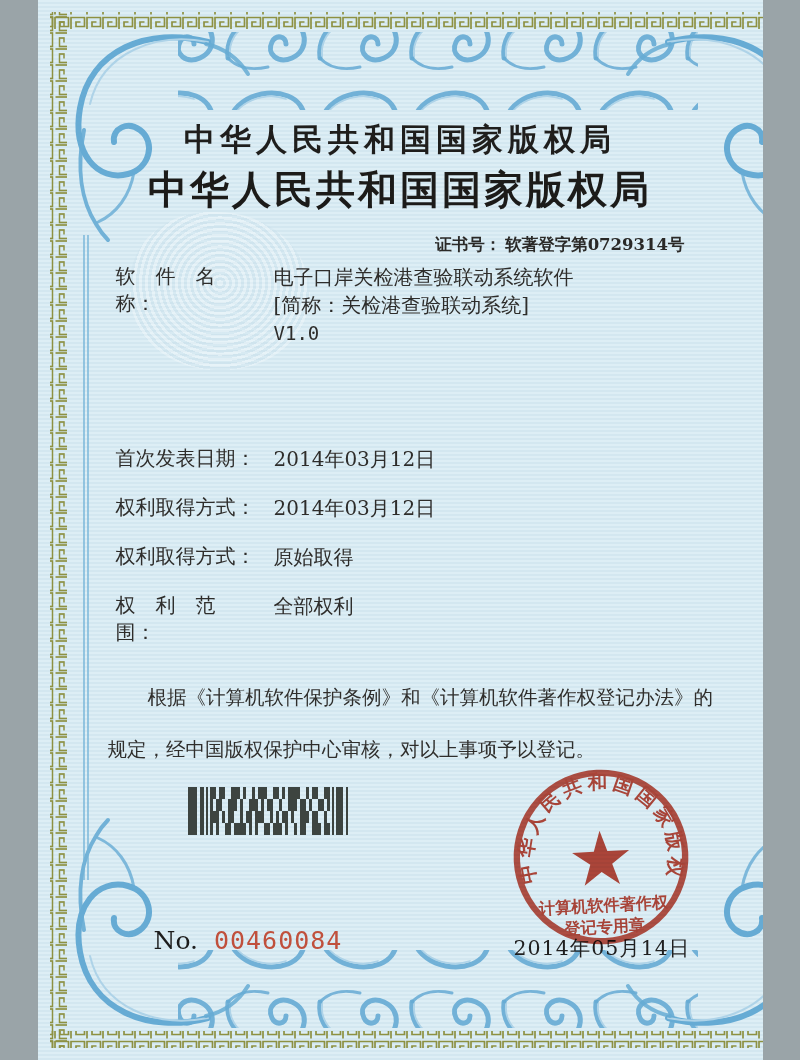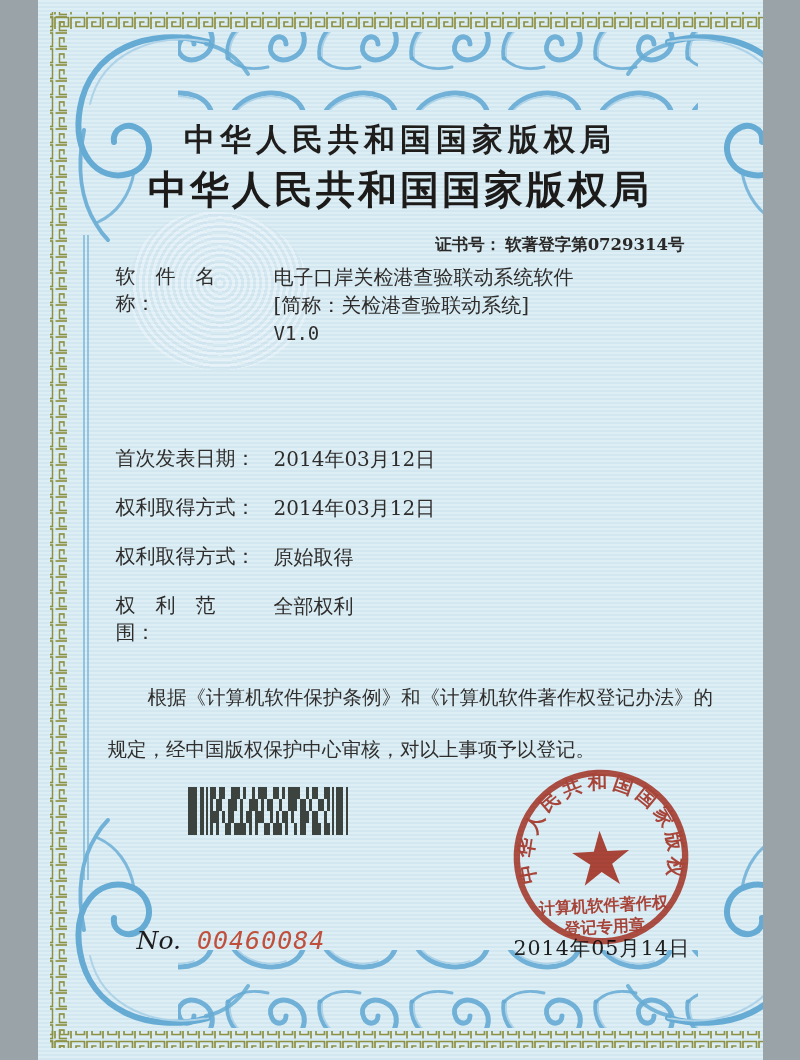--- a/index.html
+++ b/index.html
@@ -20,21 +20,21 @@
   .row .val{line-height:28px;}
   .statement{position:absolute;left:70px;top:672px;width:672px;font-size:19.5px;line-height:52px;color:#2f2e2c;}
   .statement .l1{text-indent:40px;}
   .barcode{position:absolute;left:150px;top:787px;width:160px;height:48px;display:flex;align-items:stretch;}
   .bc-bar{height:100%;flex:none;}
   .bc-on{background:#3d4440;}
   .bc-mid{display:flex;flex-direction:column;flex:none;}
   .bc-row{display:flex;height:12px;}
   .bc-cell{width:3px;height:12px;flex:none;}
   .bc-cell.on{background:#3d4440;}
-  .serial{position:absolute;left:99px;top:926px;font-size:25px;color:#1c1c1c;font-style:italic;}
+  .serial{position:absolute;left:116px;top:926px;font-size:25px;color:#1c1c1c;}
   .serial .num{color:#c0503c;font-family:"DejaVu Sans Mono","Liberation Mono",monospace;margin-left:16px;letter-spacing:1px;}
   .issue-date{position:absolute;left:476px;top:934px;font-size:20.5px;color:#1f1f1f;letter-spacing:1px;}
   .seal{position:absolute;left:470px;top:764px;mix-blend-mode:multiply;opacity:.92;}
 </style>
 </head>
 <body>
 
 <div class="page">
 
   <svg class="frame" width="800" height="1060" viewBox="0 0 800 1060" aria-hidden="true">

